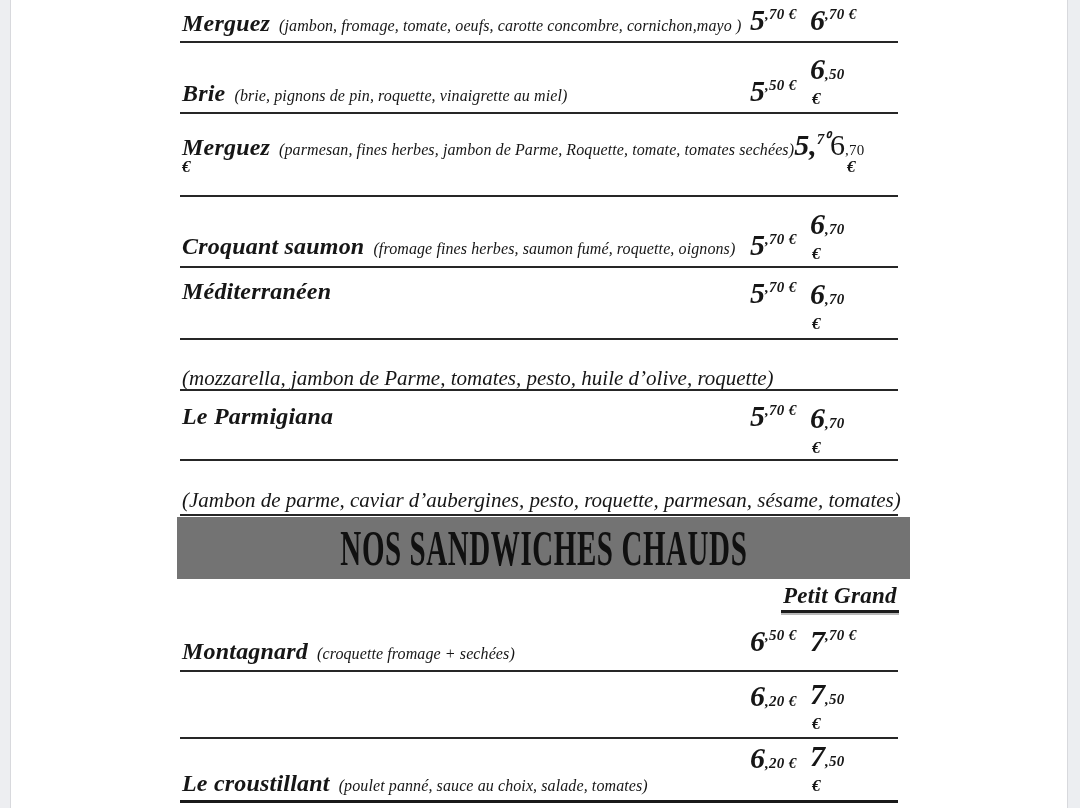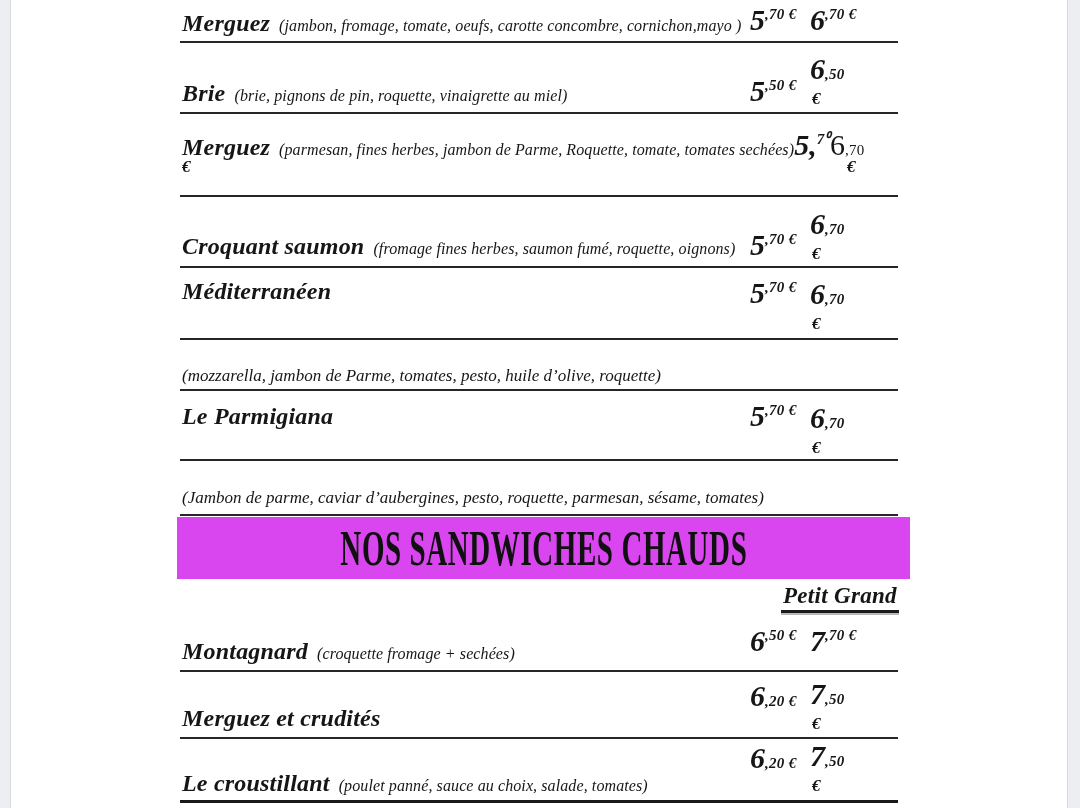--- a/index.html
+++ b/index.html
@@ -7,40 +7,40 @@
     position:relative;width:1080px;height:808px;background:#ffffff;
     overflow:hidden;font-family:"Liberation Serif",serif;color:#161616;
   }
   .edge{position:absolute;top:0;bottom:0;}
   .edge.left{left:0;width:10px;background:#edeef1;border-right:1px solid #d8d9dd;}
   .edge.right{right:0;width:12px;background:#eceef1;border-left:1px solid #d8d9dd;}
 
   .itemline{position:absolute;left:182px;white-space:nowrap;line-height:1.15;}
   .name{font-size:24px;font-weight:bold;font-style:italic;letter-spacing:.2px;}
   .desc{font-size:16px;font-style:italic;margin-left:9px;letter-spacing:.1px;}
-  .note{position:absolute;left:182px;font-size:17px;font-style:italic;line-height:1.15;}
+  .note{position:absolute;left:182px;font-size:21px;font-style:italic;line-height:1.15;}
 
   .rule{position:absolute;left:180px;width:718px;height:2px;background:#262626;}
   .rule.thick{height:3px;background:#191919;}
 
   .pcell{position:absolute;white-space:nowrap;font-style:italic;font-weight:bold;line-height:1;}
   .pcell.petit{left:750px;width:86px;text-align:left;}
   .pcell.grand{left:810px;text-align:left;}
   .pb{font-size:30px;}
   .ps{font-size:15px;letter-spacing:.3px;}
   .sup{vertical-align:11px;}
   .gl1{line-height:26px;}
   .gl2{line-height:24px;font-size:17px;padding-left:2px;}
   .inlineprice{margin-left:0;}
   .inlineprice .pb,.inlineprice .ps{font-weight:bold;font-style:italic;}
   .wrap-euro{position:absolute;font-style:italic;font-weight:bold;font-size:17px;line-height:1;}
 
   .banner{
     position:absolute;left:177px;top:517px;width:733px;height:62px;
-    background:#d946ef;text-align:center;line-height:62px;
+    background:#737373;text-align:center;line-height:62px;
   }
   .banner-text{
     display:inline-block;transform:scaleX(0.58);transform-origin:50% 50%;
     font-size:50px;font-weight:bold;letter-spacing:1px;color:#101010;
     font-family:"Liberation Serif",serif;white-space:nowrap;
   }
   .pg-header{
     position:absolute;left:781px;top:584px;
     font-size:23px;font-weight:bold;font-style:italic;letter-spacing:.3px;
     padding:0 2px 2px 2px;border-bottom:3px solid #1b1b1b;
@@ -134,23 +134,20 @@
     <span class="name">Montagnard</span><span class="desc">(croquette fromage + sechées)</span>
   </div>
   <div class="pcell petit" style="top:626px">
     <span class="pb">6</span><span class="ps sup">,50 €</span>
   </div>
   <div class="pcell grand" style="top:626px">
     <span class="pb">7</span><span class="ps sup">,70 €</span>
   </div>
   <div class="rule" style="top:670px"></div>
 
-  <div class="itemline" style="top:705px">
-    <span class="name">Merguez et crudités</span>
-  </div>
   <div class="pcell petit" style="top:681px">
     <span class="pb">6</span><span class="ps">,20 €</span>
   </div>
   <div class="pcell grand" style="top:681px">
     <div class="gl1"><span class="pb">7</span><span class="ps">,50</span></div>
     <div class="gl2">€</div>
   </div>
   <div class="rule" style="top:737px"></div>
 
   <div class="itemline" style="top:770px">

